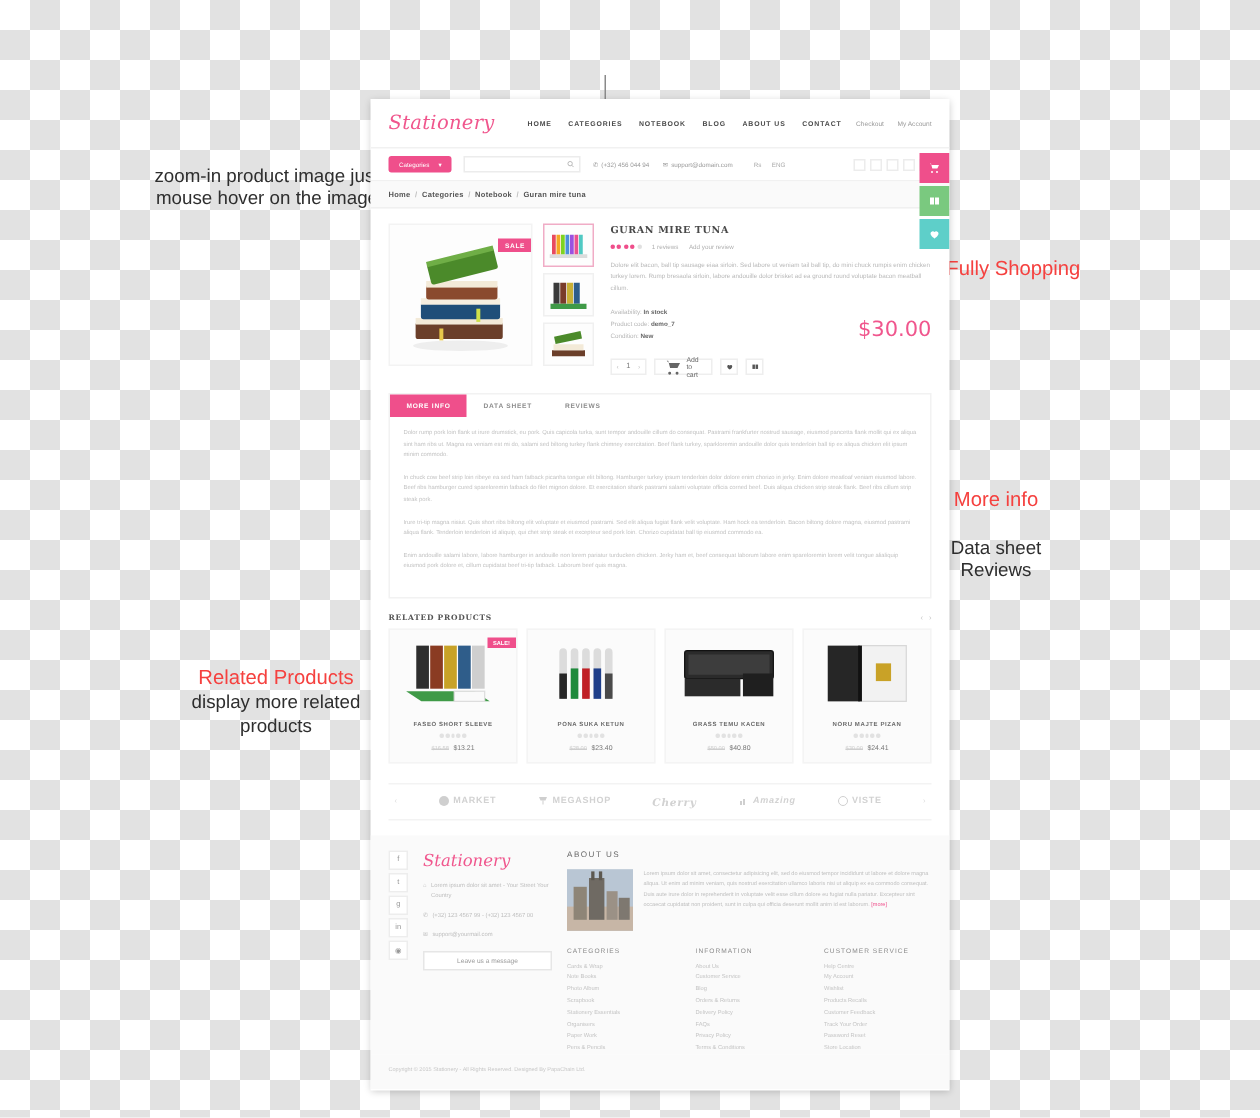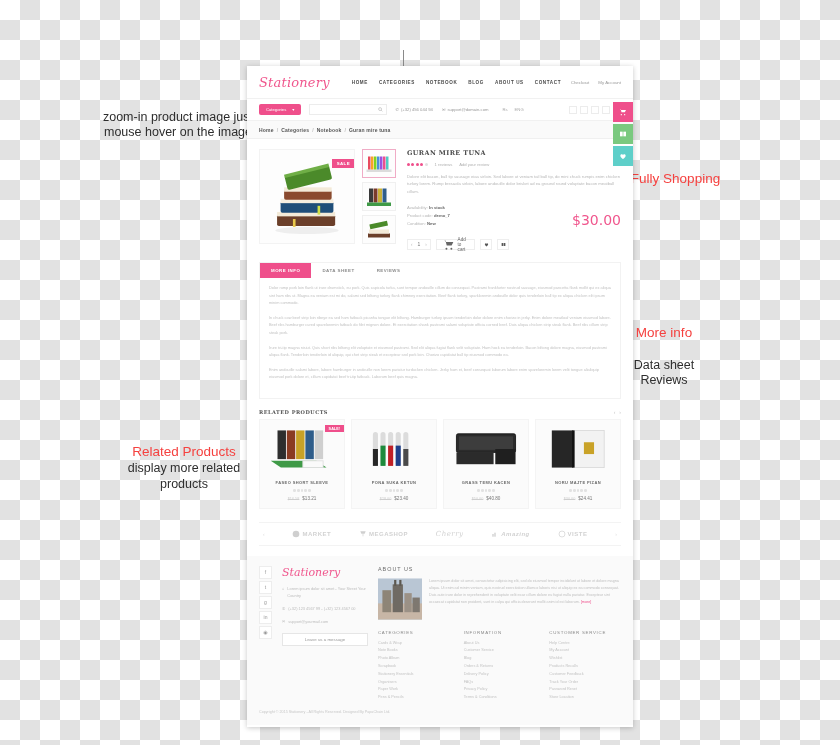--- a/index.html
+++ b/index.html
@@ -468,21 +468,21 @@
         </svg>
       <em style="font-style:normal">MARKET</em>
     </span>
     <span class="bi">
       <svg viewBox="0 0 24 24" width="8" height="8">
           <path d="M4 4h16l-3 7H7z" fill="#cfcfcf"></path>
           <rect x="11" y="11" width="2" height="8" fill="#cfcfcf"></rect>
         </svg>
       <em style="font-style:normal">MEGASHOP</em>
     </span>
-    <span class="bi" style="font-family:'DejaVu Serif',serif;font-style:italic;font-weight:normal;font-size:7px;align-items:center;">
+    <span class="bi" style="font-family:'DejaVu Serif',serif;font-style:italic;font-weight:bold;font-size:7px;align-items:center;">
       <em style="font-style:italic">Cherry</em>
     </span>
     <span class="bi" style="font-style:italic;">
       <svg viewBox="0 0 24 24" width="8" height="8">
           <rect x="4" y="12" width="4" height="8" fill="#cfcfcf"></rect>
           <rect x="10" y="8" width="4" height="12" fill="#cfcfcf"></rect>
         </svg>
       <em style="font-style:italic">Amazing</em>
     </span>
     <span class="bi">

